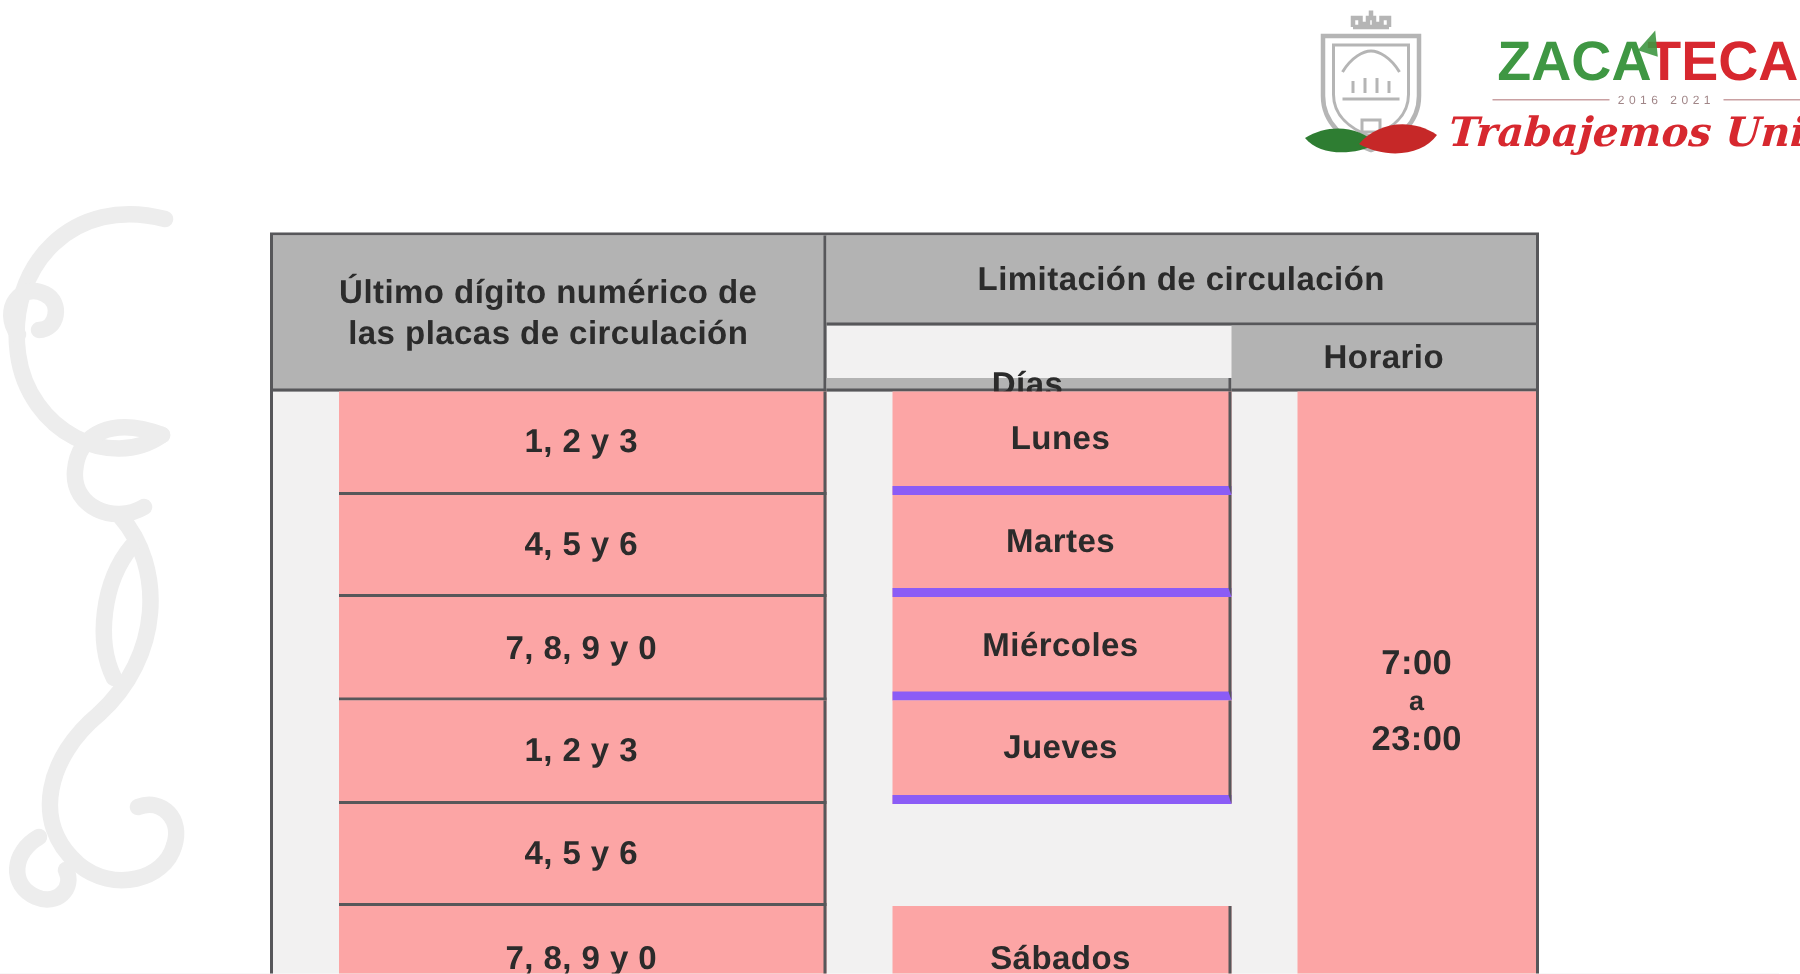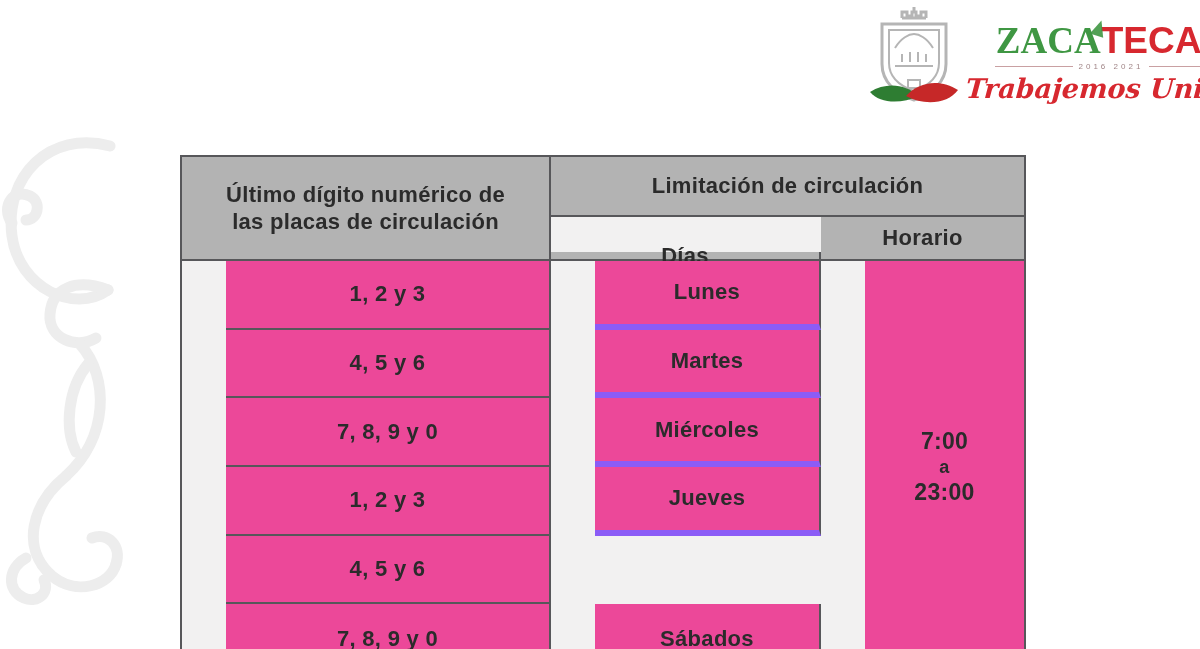--- a/index.html
+++ b/index.html
@@ -30,21 +30,21 @@
   .logo-text {
     flex:1; display:flex; flex-direction:column; align-items:center;
     padding-top:18px;
   }
   .brand {
     position:relative;
     font-size:37px; font-weight:bold; letter-spacing:0px;
     line-height:1; white-space:nowrap;
     font-family:"Liberation Sans", sans-serif;
   }
-  .brand .green { color:#3f9743;font-family:Liberation Serif, serif; }
+  .brand .green { color:#3f9743; }
   .brand .red   { color:#d7282f; }
   .brand .t-accent {
     position:absolute; left:96px; top:-2px;
     width:0; height:0;
     border-left:7px solid transparent;
     border-right:7px solid transparent;
     border-bottom:16px solid #3f9743;
     transform:rotate(18deg);
     opacity:.9;
   }
@@ -72,21 +72,21 @@
     display:grid;
     grid-template-columns:369px 270px 1fr;
     grid-template-rows:60px 44px repeat(6, 1fr);
     background:#f2f1f1;
   }
   .cell {
     display:flex; align-items:center; justify-content:center;
     text-align:center; font-weight:bold;
   }
   .hdr { background:#b3b3b3; font-size:22px; letter-spacing:.3px; }
-  .row-cell { background:#ec4899; font-size:22px; letter-spacing:.3px;margin-left:44px; }
+  .row-cell { background:#fca5a5; font-size:22px; letter-spacing:.3px;margin-left:44px; }
 
   .c-digits-hdr {
     grid-column:1; grid-row:1 / span 2;
     border-right:2px solid #57575a; border-bottom:2px solid #57575a;
     line-height:1.25; padding:0 34px;
   }
   .c-limit-hdr {
     grid-column:2 / span 2; grid-row:1;
     border-bottom:2px solid #57575a;
   }

